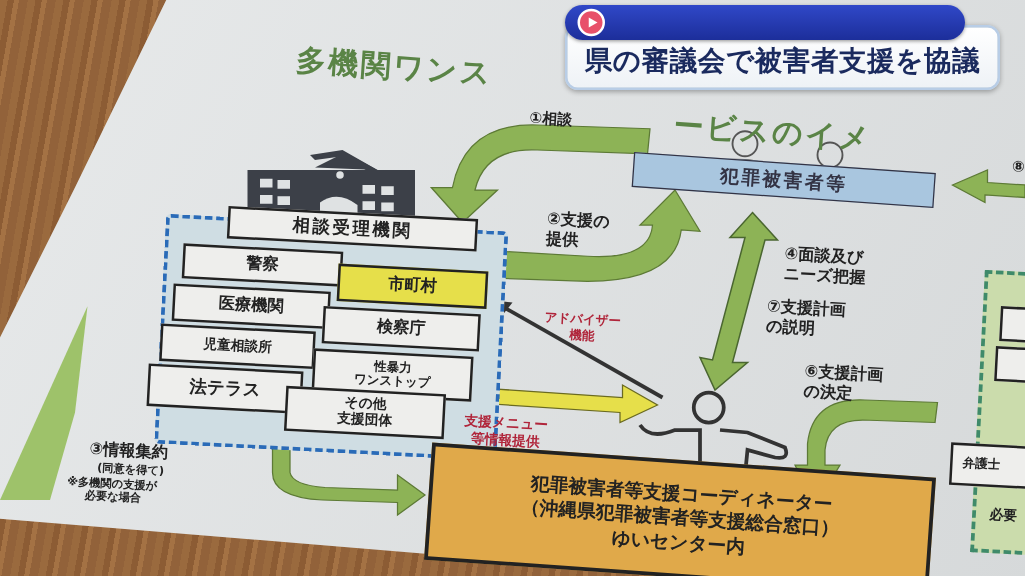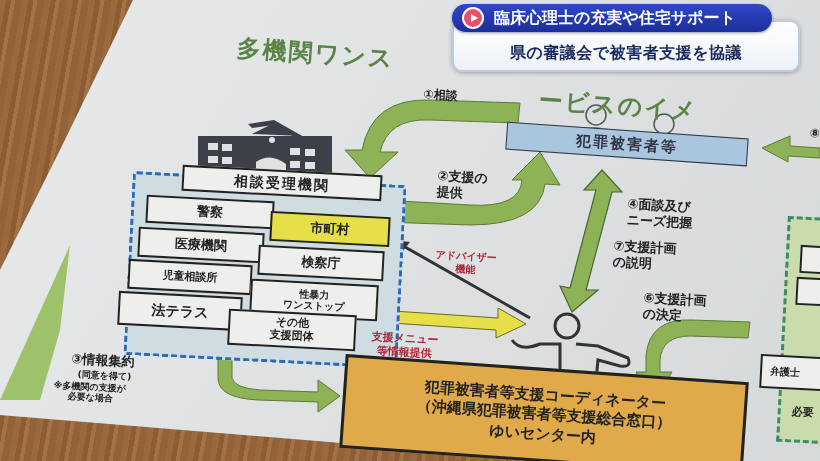--- a/index.html
+++ b/index.html
@@ -14,21 +14,21 @@
   .lbl{font-weight:bold;color:#222;white-space:nowrap;transform:rotate(3deg);transform-origin:left top;}
   .red{color:#b0253a;}
   .box{position:absolute;border:2px solid #222;background:#eeeeec;display:flex;align-items:center;justify-content:center;font-weight:bold;color:#222;text-align:center;line-height:1.15;transform:rotate(3deg);}
   .dashed-blue{position:absolute;left:128px;top:178px;width:268px;height:178px;border:3px dashed #2a6bb8;background:#cfdde3;transform:rotate(3deg);border-radius:4px;}
   .dashed-green{position:absolute;left:782px;top:218px;width:80px;height:220px;border:3px dashed #3f8a6a;background:#cbdcac;transform:rotate(3deg);}
   .victims{position:absolute;left:506px;top:130px;width:240px;height:26px;background:#a9c6df;border:1.5px solid #334;transform:rotate(4deg);display:flex;align-items:center;justify-content:center;font-weight:bold;color:#334;font-size:15px;letter-spacing:2px;}
   .coord{position:absolute;left:342px;top:368px;width:398px;height:88px;background:#e0a94a;border:3px solid #222;transform:rotate(4deg);display:flex;flex-direction:column;align-items:center;justify-content:center;font-weight:bold;color:#222;font-size:15px;line-height:1.3;}
   .ticker{position:absolute;left:452px;top:4px;height:28px;width:320px;background:linear-gradient(#3048c8,#1c2e9a);border-radius:14px;display:flex;align-items:center;color:#fff;font-weight:bold;font-size:16px;z-index:5;box-shadow:0 1px 3px rgba(0,0,0,.4);}
   .play{width:18px;height:18px;border-radius:50%;background:#e8506a;border:2px solid #fff;margin:0 10px 0 10px;display:flex;align-items:center;justify-content:center;}
   .play:after{content:"";border-left:7px solid #fff;border-top:4px solid transparent;border-bottom:4px solid transparent;margin-left:2px;}
-  .headline{position:absolute;left:452px;top:20px;width:348px;height:52px;background:linear-gradient(#ffffff,#eef2f6);border:2px solid #b8cde6;border-radius:10px;box-shadow:0 1px 4px rgba(0,0,0,.3);display:flex;align-items:flex-end;justify-content:center;padding-bottom:6px;box-sizing:border-box;color:#1a2a5e;font-weight:bold;font-size:16px;letter-spacing:.5px;z-index:4;}
+  .headline{position:absolute;left:452px;top:20px;width:348px;height:52px;background:linear-gradient(#ffffff,#eef2f6);border:2px solid #b8cde6;border-radius:10px;box-shadow:0 1px 4px rgba(0,0,0,.3);display:flex;align-items:flex-end;justify-content:center;padding-bottom:6px;box-sizing:border-box;color:#1a2a5e;font-weight:bold;font-size:22px;letter-spacing:.5px;z-index:4;}
 </style>
 </head>
 <body>
 
 <div class="wood"></div>
 <div class="paper"></div>
 <div class="paper-shade"></div>
 
 <svg class="abs" style="left:0;top:0" width="820" height="461">
   <path d="M0 400 L70 245 L60 330 L40 400 Z" fill="#9ec26a"></path>
@@ -125,14 +125,13 @@
 
 <div class="dashed-green"></div>
 <div class="box" style="left:800px;top:246px;width:40px;height:24px;"></div>
 <div class="box" style="left:796px;top:278px;width:40px;height:24px;"></div>
 <div class="box" style="left:760px;top:356px;width:70px;height:30px;font-size:10px;justify-content:flex-start;padding-left:8px;">弁護士</div>
 <div class="abs lbl" style="left:792px;top:404px;font-size:11px;">必要</div>
 
 <div class="headline">県の審議会で被害者支援を協議</div>
 <div class="ticker">
   <span class="play"></span>
-  <span>臨床心理士の充実や住宅サポート</span>
 </div>
 
 </body></html>

